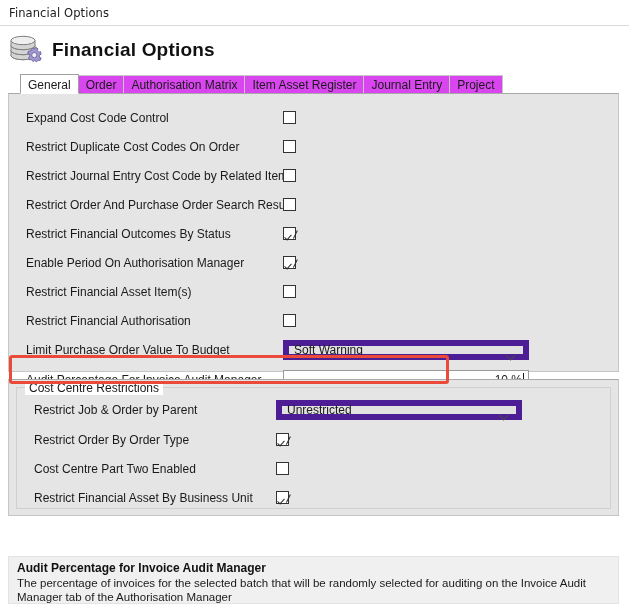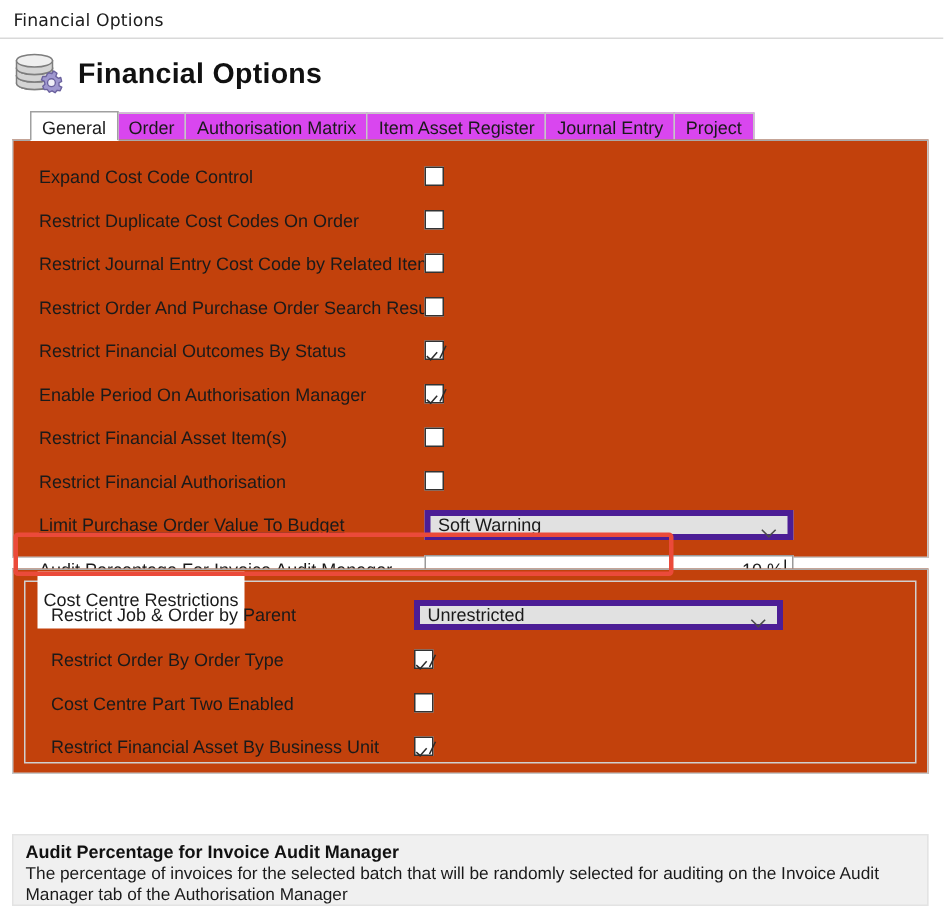--- a/index.html
+++ b/index.html
@@ -88,21 +88,21 @@
     line-height: 20px;
     z-index: 4;
     border-color: #a0a0a0;
     border-bottom: 1px solid #ffffff;
   }
 
   
   .panel {
     border: 1px solid #c6c6c6;
     border-top: 1px solid #a9a9a9;
-    background: #c2410c;
+    background: #e5e5e5;
     margin: 0 10px 0 8px;
     box-sizing: border-box;
     position: relative;
   }
   .panel-main {
     height: 279px;
     margin-top: -1px;
     padding: 0;
   }
 
@@ -160,21 +160,21 @@
     transform: rotate(18deg) skewX(-8deg);
     border-radius: 0;
   }
 
   
   .combo {
     margin-left: 9px;
     width: 246px;
     height: 20px;
     background: #e1e1e1;
-    border: 4px solid #4c1d95;
+    border: 6px solid #4c1d95;
     box-sizing: border-box;
     display: flex;
     align-items: center;
     padding-left: 5px;
     font-size: 12px;
     color: #1a1a1a;
     position: relative;
   }
   .combo .chev {
     position: absolute;
@@ -245,21 +245,21 @@
     top: 7px;
     bottom: 6px;
     border: 1px solid #d0d0d0;
     box-sizing: border-box;
   }
   .group-legend {
     position: absolute;
     top: -7px;
     left: 8px;
     background: #ffffff;
-    padding: 12px 4px;
+    padding: 0 4px;
     font-size: 12px;
     color: #1a1a1a;
     white-space: nowrap;
   }
   .group-rows {
     position: absolute;
     left: 0;
     right: 0;
     top: 14px;
   }

